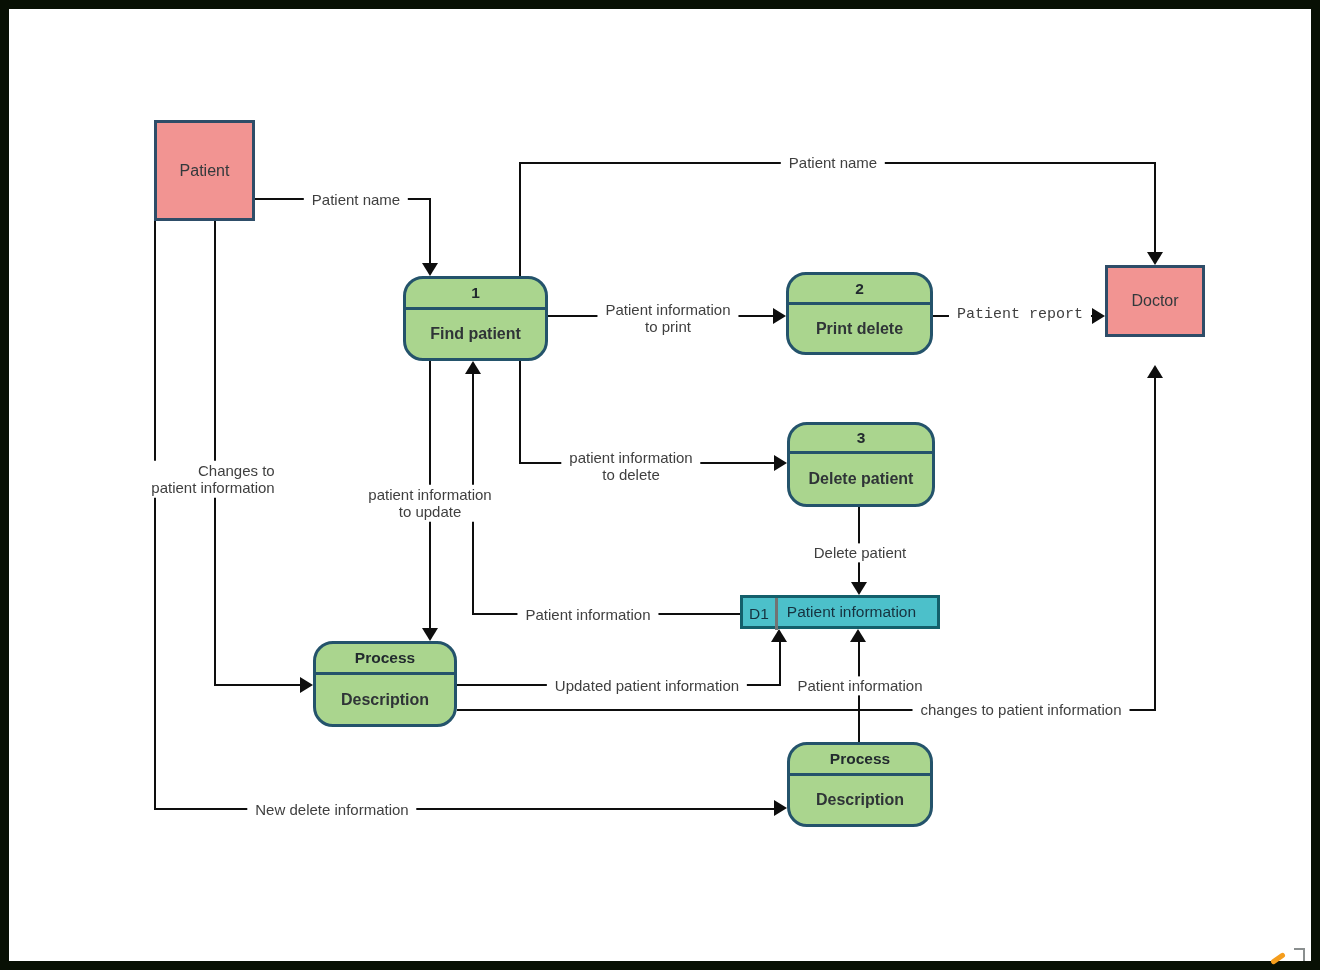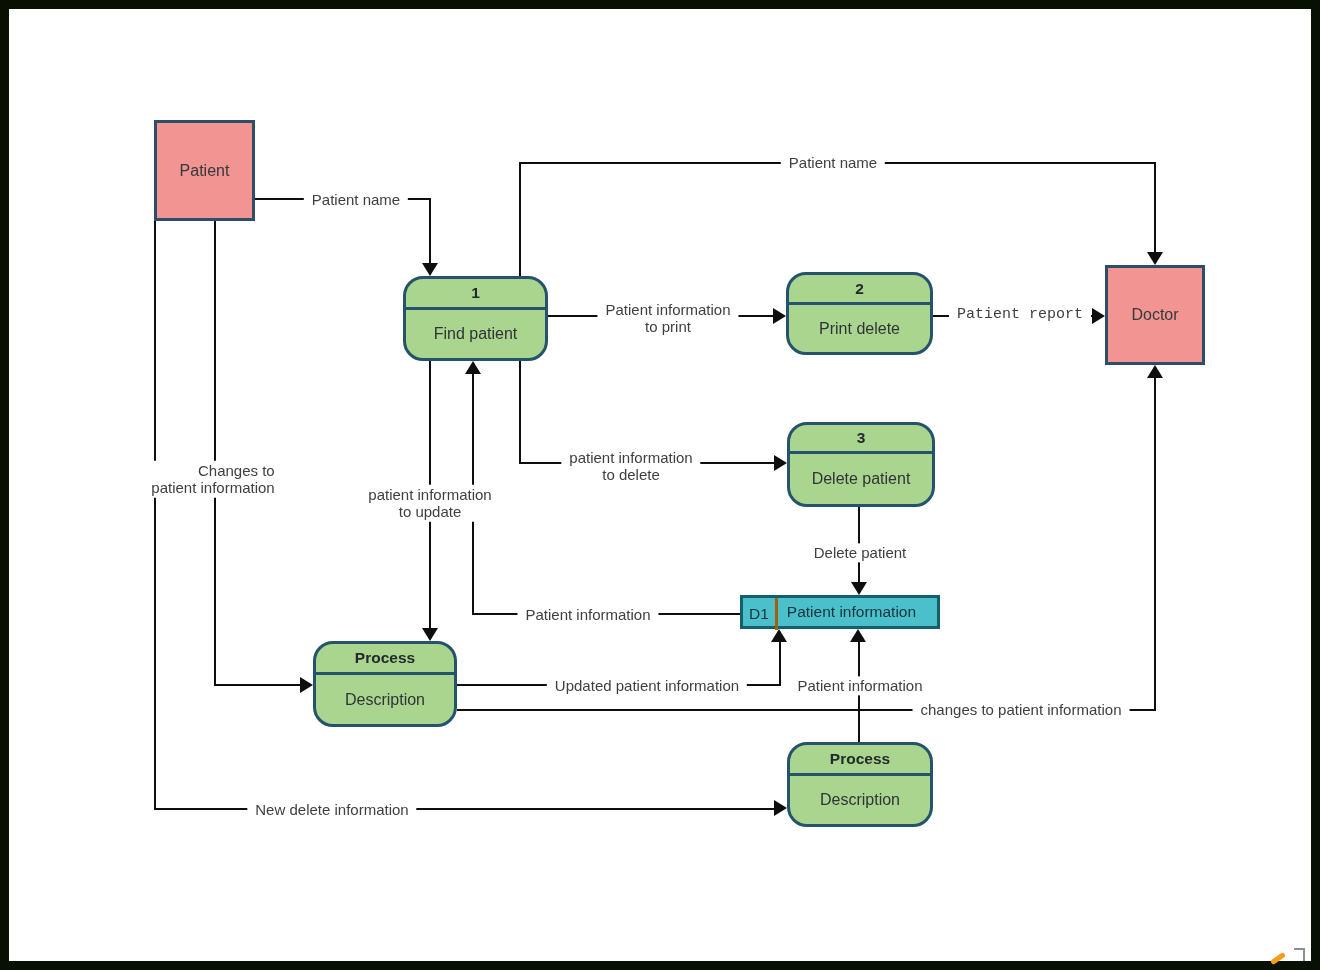--- a/index.html
+++ b/index.html
@@ -18,30 +18,30 @@
   .process{
     position:absolute;background:#aad58e;border:3px solid #24536b;border-radius:20px;
     box-sizing:border-box;z-index:20;overflow:hidden;display:flex;flex-direction:column;
   }
   .process .hdr{
     flex:0 0 auto;display:flex;align-items:center;justify-content:center;
     border-bottom:3px solid #24536b;font-weight:600;font-size:15.5px;color:#222a2e;
   }
   .process .body{
     flex:1 1 auto;display:flex;align-items:center;justify-content:center;
-    font-size:16px;color:#2f3437;
+    font-size:16px;color:#2f3437;font-weight:bold;
   }
   
   .store{
     position:absolute;background:#4cc0ca;border:3px solid #135f6b;box-sizing:border-box;
     display:flex;z-index:20;color:#16323f;font-size:15.5px;
   }
   .store .key{
     flex:0 0 auto;display:flex;align-items:center;justify-content:center;
-    border-right:3px solid #a16207;padding:16px 6px;
+    border-right:3px solid #737373;padding:16px 6px;
   }
   .store .nm{flex:1 1 auto;display:flex;align-items:center;padding-left:9px;}
   
   .ln{position:absolute;background:#0e0e0e;z-index:5;}
   
   .ar{position:absolute;width:0;height:0;z-index:6;}
   .ar.d{border-left:8px solid transparent;border-right:8px solid transparent;border-top:13px solid #0e0e0e;}
   .ar.u{border-left:8px solid transparent;border-right:8px solid transparent;border-bottom:13px solid #0e0e0e;}
   .ar.r{border-top:8px solid transparent;border-bottom:8px solid transparent;border-left:13px solid #0e0e0e;}
   
@@ -128,21 +128,21 @@
 patient information</div>
   <div class="lbl" style="left:647px;top:686px;">Updated patient information</div>
   <div class="lbl" style="left:860px;top:686px;">Patient information</div>
   <div class="lbl" style="left:1021px;top:710px;">changes to patient information</div>
   <div class="lbl" style="left:332px;top:810px;">New delete information</div>
 
   <div class="entity" style="left:135px;top:120px;width:101px;height:101px;margin-left:19px;">
     <span>Patient</span>
   </div>
 
-  <div class="entity" style="left:1105px;top:265px;width:100px;height:100px;">
+  <div class="entity" style="left:1105px;top:265px;width:100px;height:72px;">
     <span>Doctor</span>
   </div>
 
   <div class="process" style="left:403px;top:276px;width:145px;height:85px;">
     <div class="hdr" style="height:28px;">1</div>
     <div class="body">Find patient</div>
   </div>
 
   <div class="process" style="left:786px;top:272px;width:147px;height:83px;">
     <div class="hdr" style="height:27px;">2</div>

